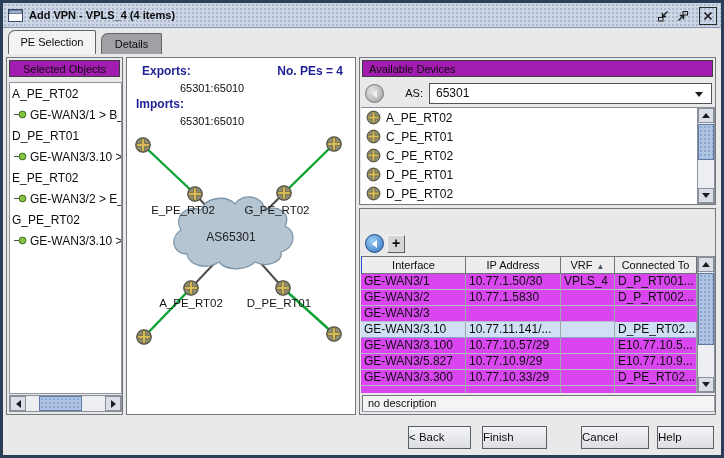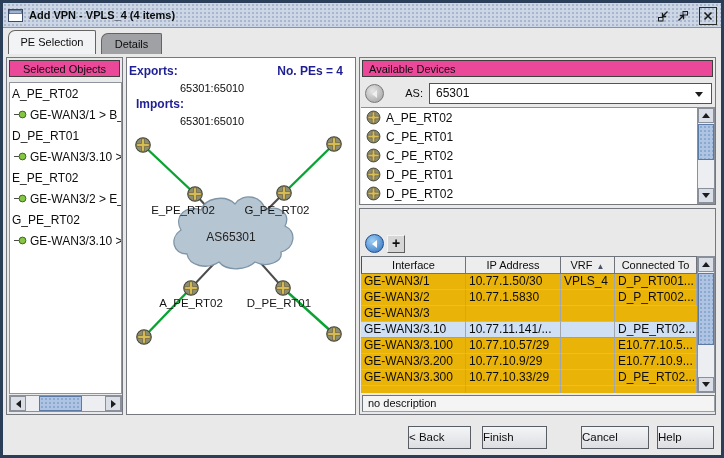--- a/index.html
+++ b/index.html
@@ -25,21 +25,21 @@
   .tab.active{left:8px;top:30px;width:88px;height:24px;background:#f2f3f4;line-height:23px;}
   .tab.inactive{left:101px;top:33px;width:61px;height:21px;background:#9fa1a4;line-height:20px;}
 
   
   .panel{position:absolute;box-sizing:border-box;border:1px solid #75797f;background:#e9e9e9;}
   #left-panel{left:6px;top:57px;width:117px;height:358px;}
   #center-panel{left:126px;top:57px;width:230px;height:358px;background:#ffffff;}
   #avail-panel{left:359px;top:57px;width:357px;height:148px;padding-left:40px;}
   #ifaces-panel{left:359px;top:208px;width:357px;height:207px;}
   .section-header{position:absolute;left:2px;top:2px;right:2px;height:17px;box-sizing:border-box;
-    border:1px solid #3f3f3f;background:#ec4899;font-size:11px;line-height:17px;
+    border:1px solid #3f3f3f;background:#a21caf;font-size:11px;line-height:17px;
     padding-left:6px;color:#0d0d0d;}
   #left-panel .section-header{text-align:center;padding-left:0;}
 
   
   .tree{position:absolute;left:2px;top:24px;width:113px;height:312px;box-sizing:border-box;
     background:#fff;border:1px solid #8e959e;overflow:hidden;}
   .tree-item{height:21px;display:flex;align-items:center;font-size:12px;color:#0d0d0d;
     white-space:nowrap;padding-left:2px;overflow:hidden;}
   .tree-item .leaf{margin:0 3px 0 2px;flex:none;}
 
@@ -63,21 +63,21 @@
   #ifaces-vscroll .vthumb{top:16px;height:72px;}
   .tri-l{width:0;height:0;border-top:4px solid transparent;border-bottom:4px solid transparent;border-right:5px solid #1c1c1c;}
   .tri-r{width:0;height:0;border-top:4px solid transparent;border-bottom:4px solid transparent;border-left:5px solid #1c1c1c;}
   .tri-u{width:0;height:0;border-left:4px solid transparent;border-right:4px solid transparent;border-bottom:5px solid #1c1c1c;}
   .tri-d{width:0;height:0;border-left:4px solid transparent;border-right:4px solid transparent;border-top:5px solid #1c1c1c;}
 
   
   .topo{position:absolute;left:0;top:0;}
   .hdr-navy{position:absolute;font-weight:bold;font-size:12px;color:#1f1f95;}
   .hdr-val{position:absolute;font-size:11px;color:#0d0d0d;margin-left:28px;}
-  #exports-label{left:2px;top:6px;}
+  #exports-label{left:15px;top:6px;}
   #pe-count{right:12px;top:6px;}
   #exports-value{left:25px;top:24px;}
   #imports-label{left:9px;top:39px;}
   #imports-value{left:25px;top:57px;}
   .glink{stroke:#0aa333;stroke-width:2.4;}
   .dlink{stroke:#4c4c4c;stroke-width:2;}
   .cloud{fill:#b6c5d2;stroke:#7e95a7;stroke-width:1.3;}
   .node-label{font-family:"Liberation Sans",sans-serif;font-size:11.5px;fill:#141414;text-anchor:middle;}
   .cloud-label{font-family:"Liberation Sans",sans-serif;font-size:12px;fill:#222;text-anchor:middle;}
 
@@ -100,21 +100,21 @@
   .plus-btn{position:absolute;left:27px;top:26px;width:18px;height:18px;box-sizing:border-box;
     background:#d6d6d6;border-top:1px solid #f4f4f4;border-left:1px solid #f4f4f4;
     border-right:1px solid #5f5f5f;border-bottom:1px solid #5f5f5f;
     font-weight:bold;font-size:14px;line-height:15px;text-align:center;color:#0d0d0d;}
   .tbl-head{position:absolute;left:1px;top:47px;width:336px;height:18px;display:grid;
     grid-template-columns:105px 95px 54px 82px;}
   .th{box-sizing:border-box;background:#ededed;border:1px solid #6f747b;border-left:none;
     font-size:11px;line-height:16px;text-align:center;color:#0d0d0d;white-space:nowrap;overflow:hidden;}
   .th:first-child{border-left:1px solid #1d4ed8;}
   .sort{font-size:8px;color:#47536b;margin-left:4px;}
-  .tbl-body{position:absolute;left:1px;top:65px;width:336px;height:119px;background:#eab308;overflow:hidden;}
+  .tbl-body{position:absolute;left:1px;top:65px;width:336px;height:119px;background:#d946ef;overflow:hidden;}
   .tr{display:grid;grid-template-columns:105px 95px 54px 82px;height:16px;}
   .td{box-sizing:border-box;border-right:1px solid #9fa6ae;border-bottom:1px solid #b6bcc3;
     font-size:12px;line-height:15px;padding-left:3px;white-space:nowrap;overflow:hidden;color:#0d0d0d;}
   .tr.sel .td{background:#cfdff4;border-bottom-color:#8aa3cc;}
   .desc{position:absolute;left:2px;top:186px;width:353px;height:17px;box-sizing:border-box;
     background:#f4f4f4;border:1px solid #9aa0a8;border-top-color:#6f757d;border-left-color:#6f757d;
     font-size:11px;line-height:15px;padding-left:5px;color:#0d0d0d;}
 
   
   .btn{position:absolute;top:426px;height:23px;box-sizing:border-box;
@@ -350,21 +350,21 @@
         <div class="td"></div>
         <div class="td">D_PE_RT02...</div>
       </div>
       <div class="tr">
         <div class="td">GE-WAN3/3.100</div>
         <div class="td">10.77.10.57/29</div>
         <div class="td"></div>
         <div class="td">E10.77.10.5...</div>
       </div>
       <div class="tr">
-        <div class="td">GE-WAN3/3.200</div>
+        <div class="td">GE-WAN3/5.827</div>
         <div class="td">10.77.10.9/29</div>
         <div class="td"></div>
         <div class="td">E10.77.10.9...</div>
       </div>
       <div class="tr">
         <div class="td">GE-WAN3/3.300</div>
         <div class="td">10.77.10.33/29</div>
         <div class="td"></div>
         <div class="td">D_PE_RT02...</div>
       </div>

